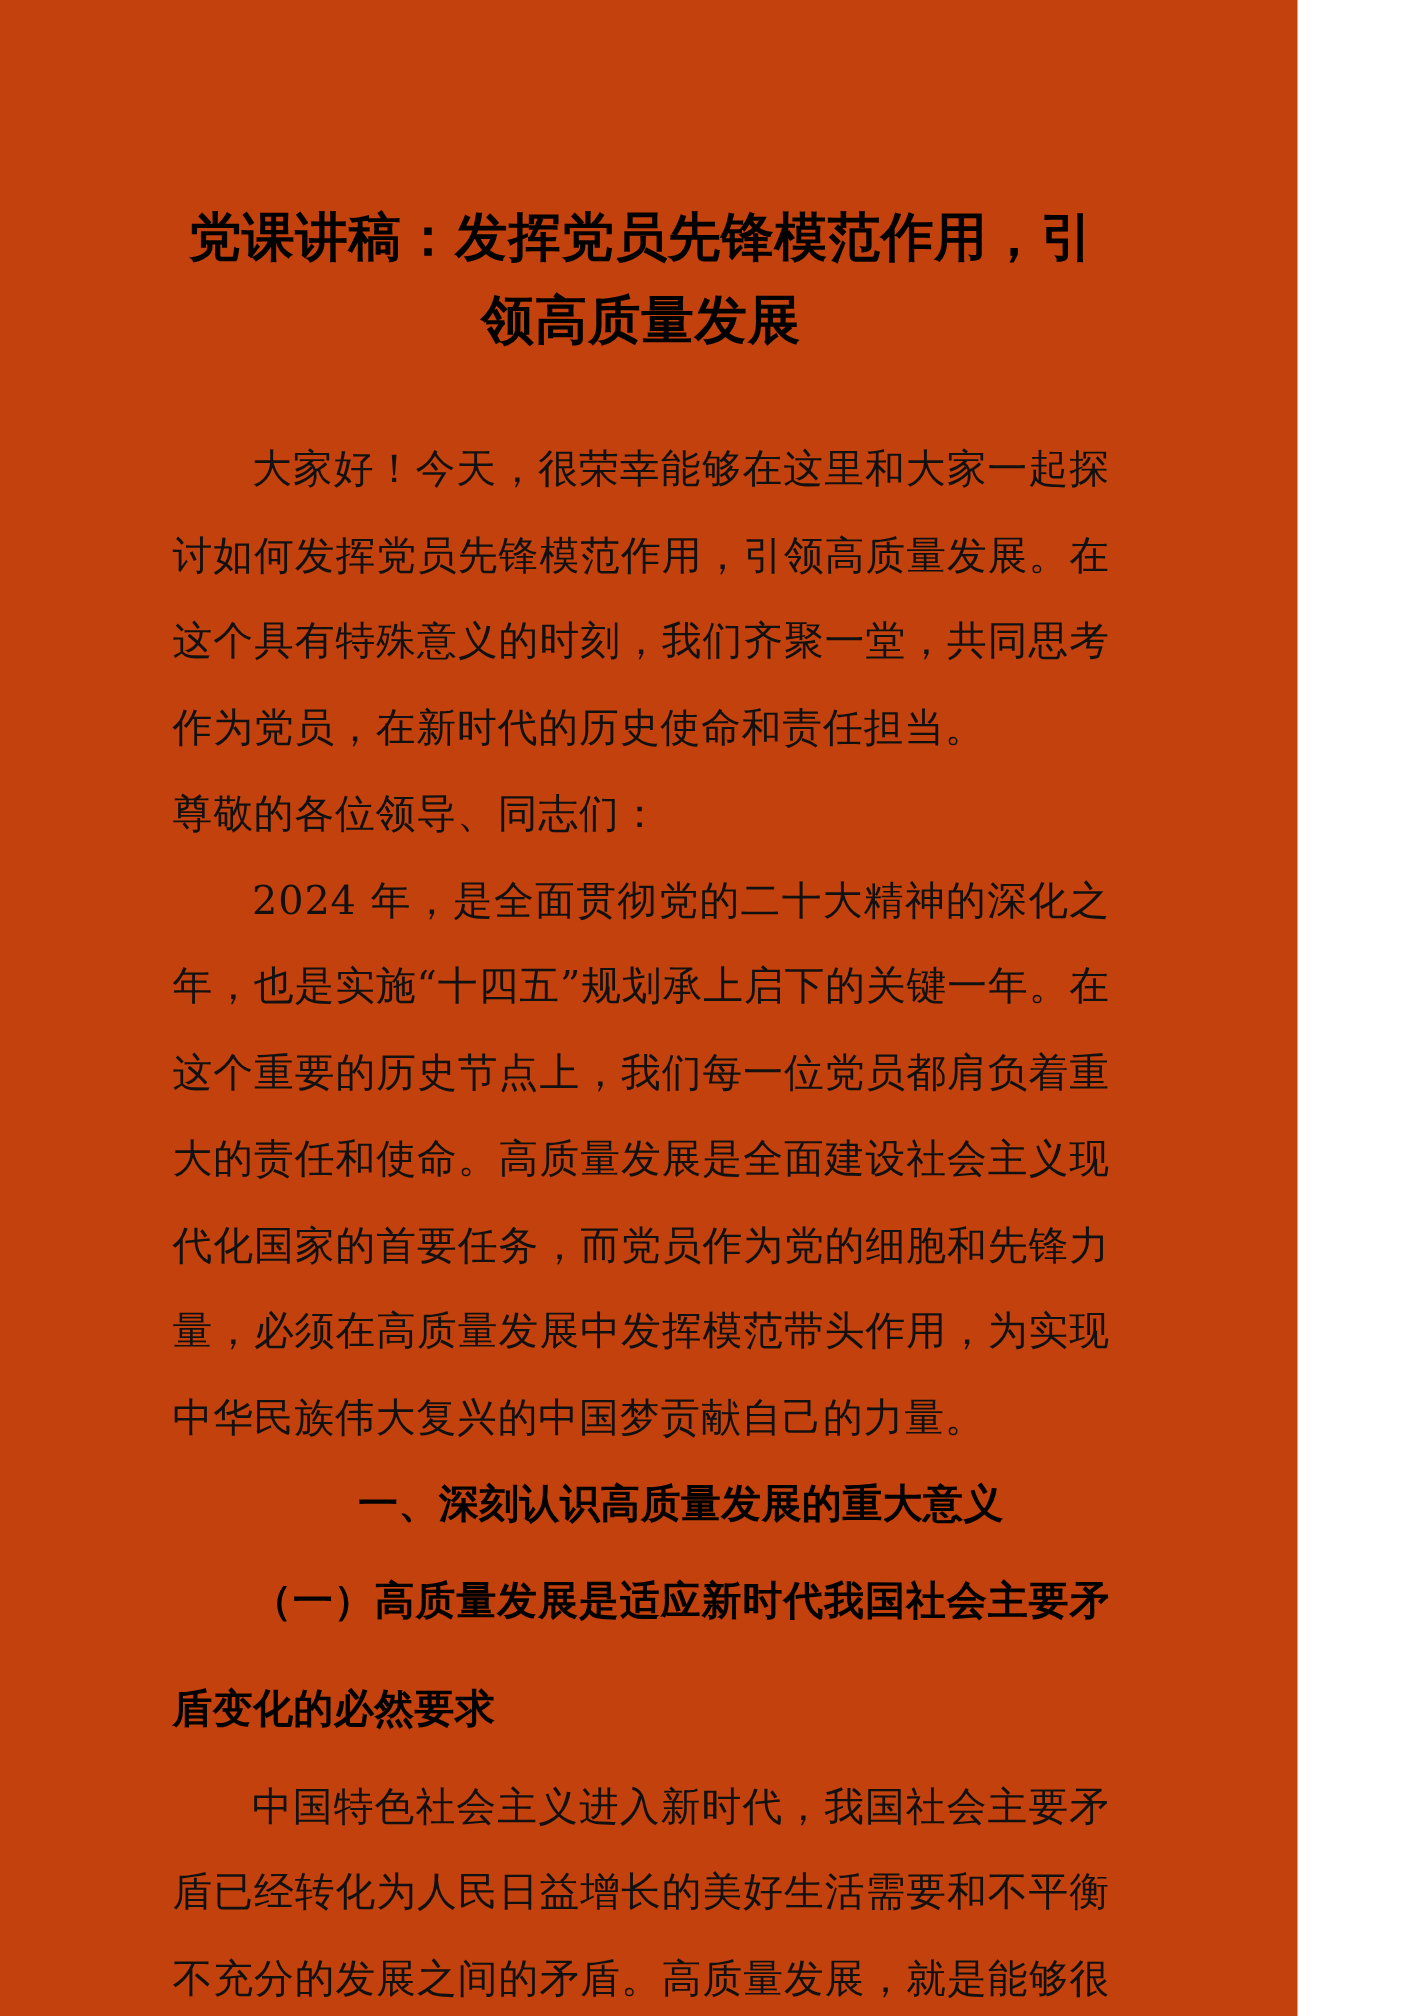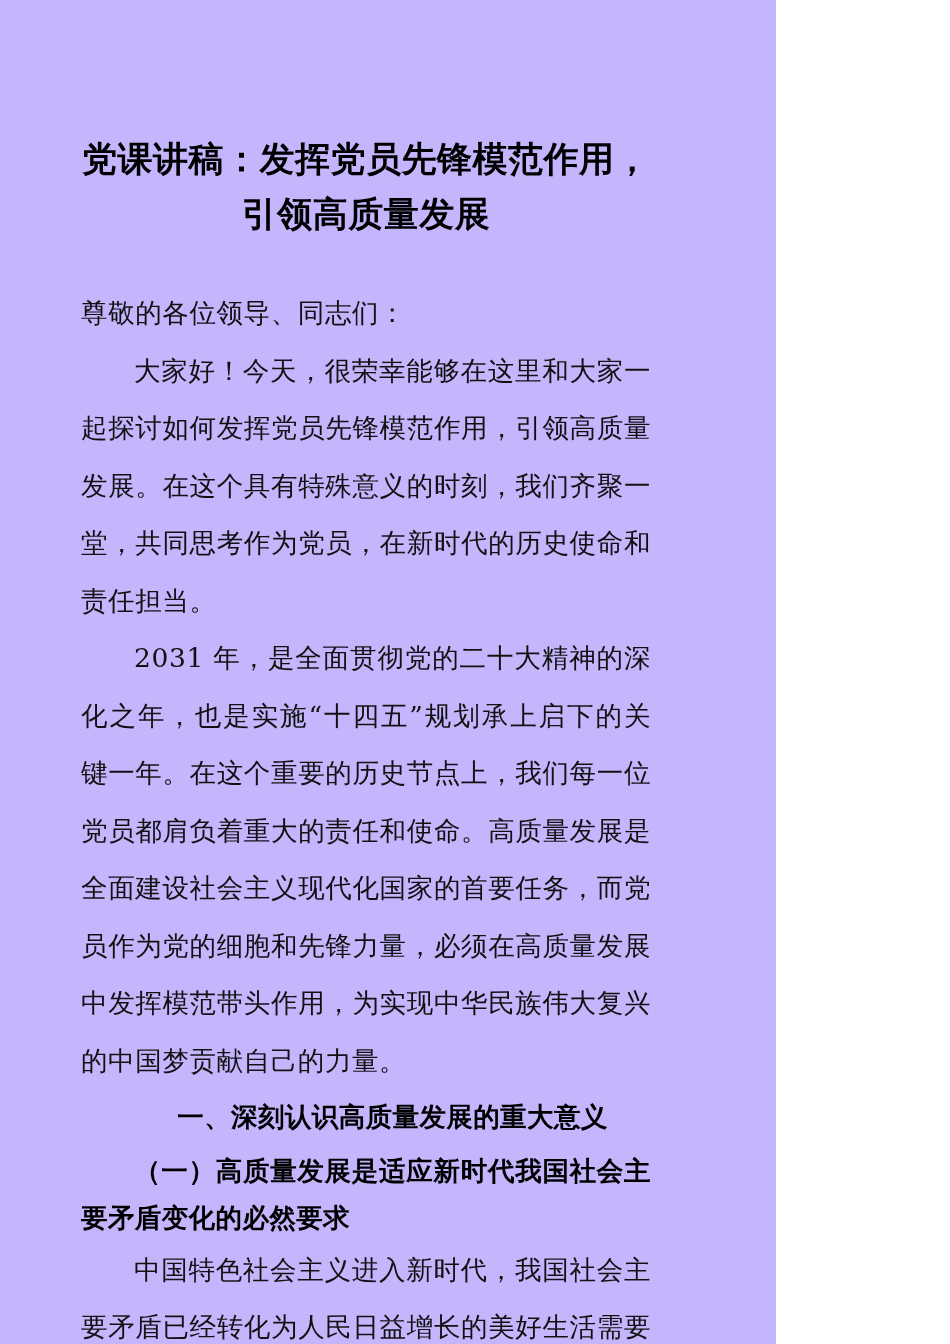--- a/index.html
+++ b/index.html
@@ -11,25 +11,25 @@
     width: 950px;
     height: 1344px;
     overflow: hidden;
     font-family: "DejaVu Serif", serif;
     color: #000000;
     -webkit-font-smoothing: antialiased;
   }
 
   .page {
     position: relative;
-    width: 776px;
+    width: 865px;
     height: 1344px;
     box-sizing: border-box;
-    padding: 0 125px 0 81px;
-    background: #c4b5fd;
+    padding: 0 125px 0 115px;
+    background: #c2410c;
   }
 
   
   .doc-title {
     margin: 0;
     padding-top: 131px;
     text-align: center;
     font-family: "DejaVu Serif", "Liberation Serif", serif;
     font-weight: bold;
     font-size: 35px;
@@ -74,41 +74,41 @@
     color: #000;
     text-align: center;
   }
 
   h3.head-2 {
     margin: 0;
     text-indent: 2em;
     font-family: "DejaVu Serif", "Liberation Serif", serif;
     font-weight: bold;
     font-size: 26.5px;
-    line-height: 47px;
+    line-height: 72px;
     text-align: justify;
     text-justify: inter-ideograph;
     letter-spacing: 0.4px;
     color: #000;
   }
 </style>
 </head>
 <body>
 
 <div class="page">
 
   <h1 class="doc-title">党课讲稿：发挥党员先锋模范作用，引领高质量发展</h1>
 
   <div class="body-block">
 
+    <p class="para indent">大家好！今天，很荣幸能够在这里和大家一起探讨如何发挥党员先锋模范作用，引领高质量发展。在这个具有特殊意义的时刻，我们齐聚一堂，共同思考作为党员，在新时代的历史使命和责任担当。</p>
+
     <p class="para salutation">尊敬的各位领导、同志们：</p>
 
-    <p class="para indent">大家好！今天，很荣幸能够在这里和大家一起探讨如何发挥党员先锋模范作用，引领高质量发展。在这个具有特殊意义的时刻，我们齐聚一堂，共同思考作为党员，在新时代的历史使命和责任担当。</p>
-
-    <p class="para indent">2031 年，是全面贯彻党的二十大精神的深化之年，也是实施“十四五”规划承上启下的关键一年。在这个重要的历史节点上，我们每一位党员都肩负着重大的责任和使命。高质量发展是全面建设社会主义现代化国家的首要任务，而党员作为党的细胞和先锋力量，必须在高质量发展中发挥模范带头作用，为实现中华民族伟大复兴的中国梦贡献自己的力量。</p>
+    <p class="para indent">2024 年，是全面贯彻党的二十大精神的深化之年，也是实施“十四五”规划承上启下的关键一年。在这个重要的历史节点上，我们每一位党员都肩负着重大的责任和使命。高质量发展是全面建设社会主义现代化国家的首要任务，而党员作为党的细胞和先锋力量，必须在高质量发展中发挥模范带头作用，为实现中华民族伟大复兴的中国梦贡献自己的力量。</p>
 
     <h2 class="head-1">一、深刻认识高质量发展的重大意义</h2>
 
     <h3 class="head-2">（一）高质量发展是适应新时代我国社会主要矛盾变化的必然要求</h3>
 
     <p class="para indent">中国特色社会主义进入新时代，我国社会主要矛盾已经转化为人民日益增长的美好生活需要和不平衡不充分的发展之间的矛盾。高质量发展，就是能够很好满足人民日益增长的美好生活需要的发展，是体现新发展理念的发展，是创新成为第一动力、协调成为内生特点、绿色成为普遍形态、开放成为必由之路、共享成为根本目的的发展。只有实现高质量发展，才能</p>
 
   </div>
 </div>
 

